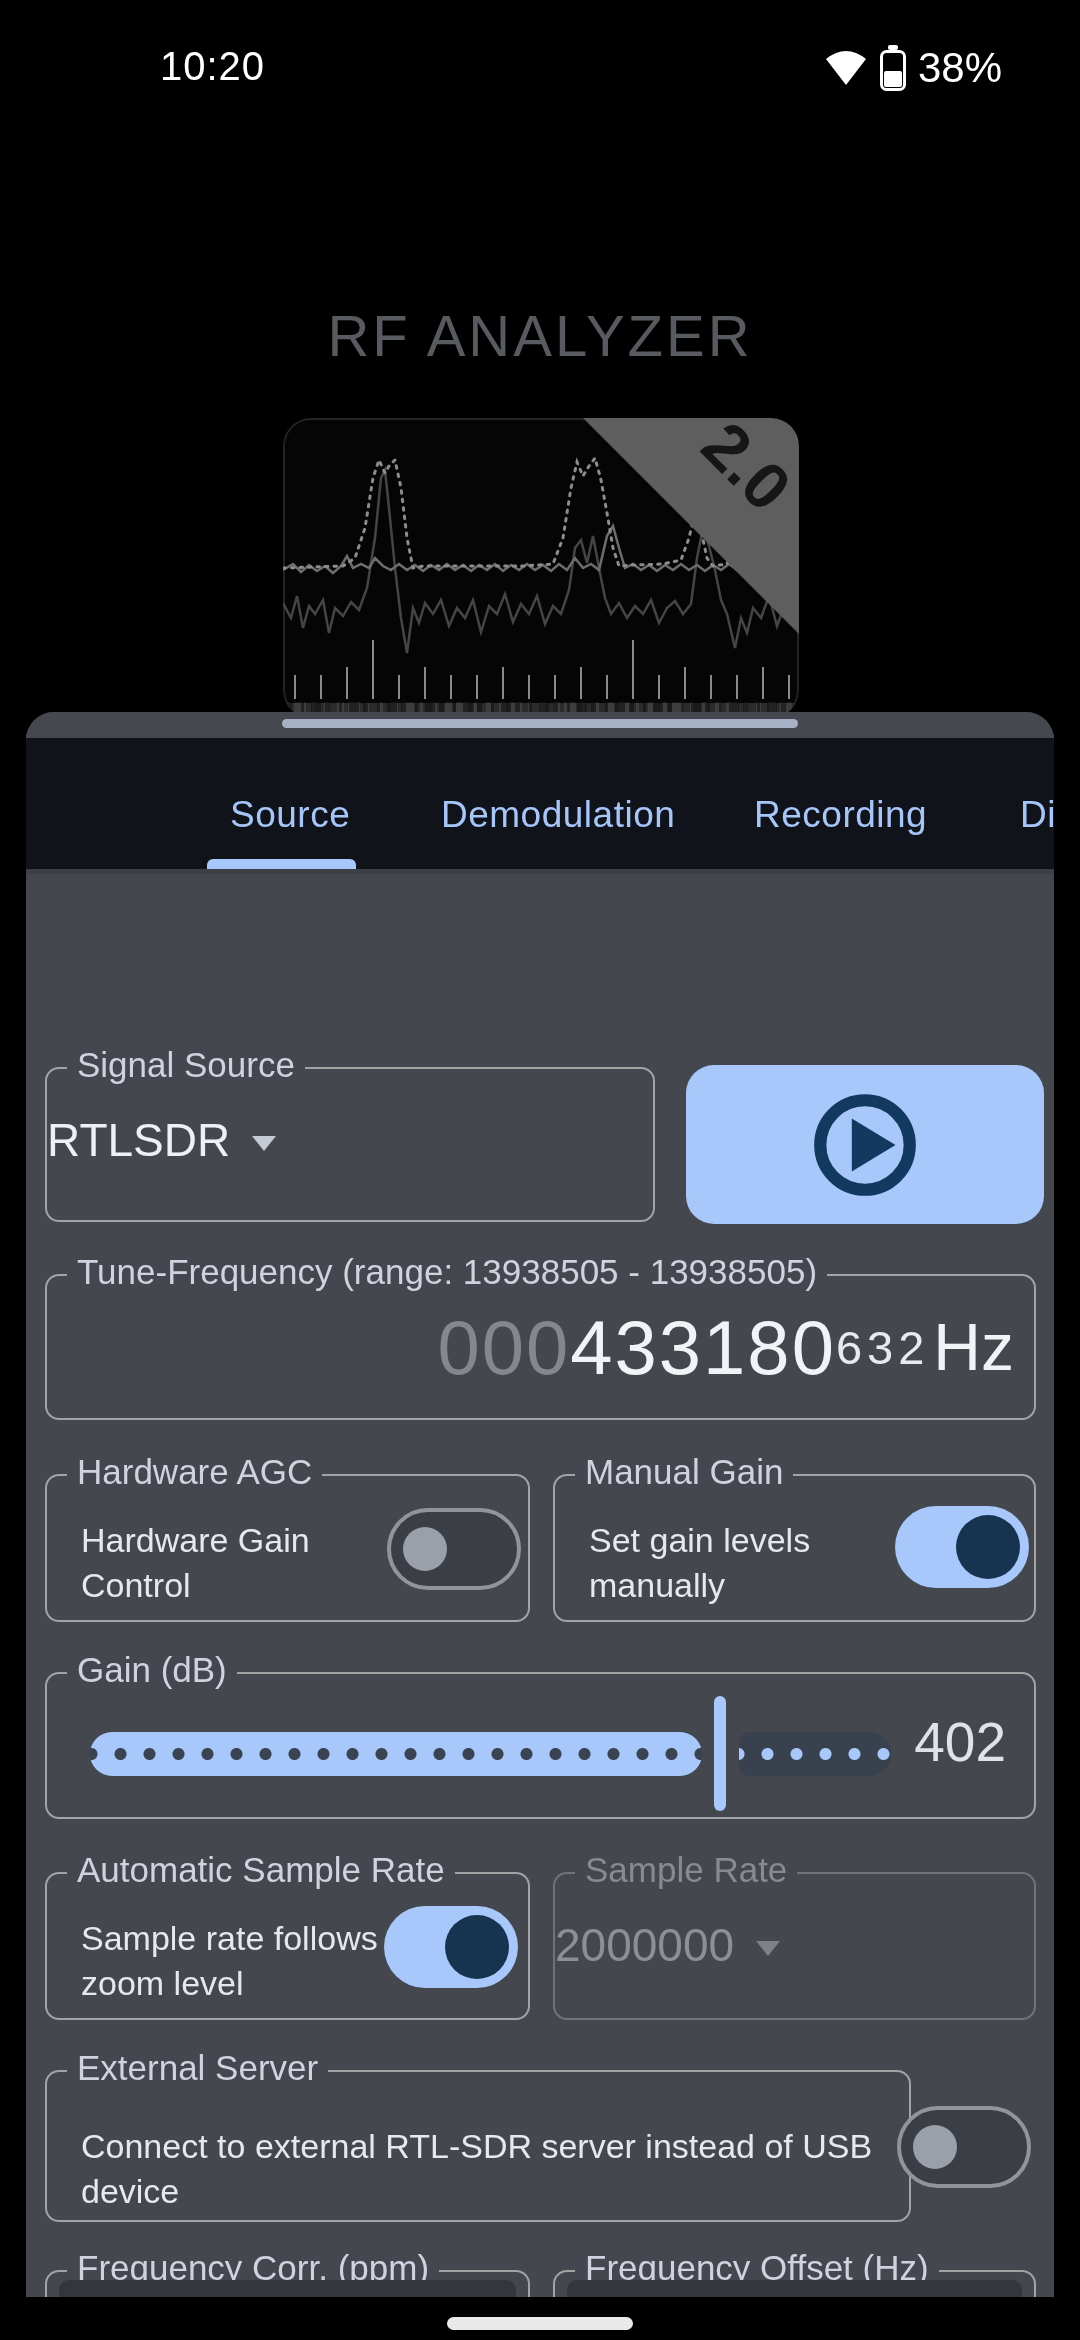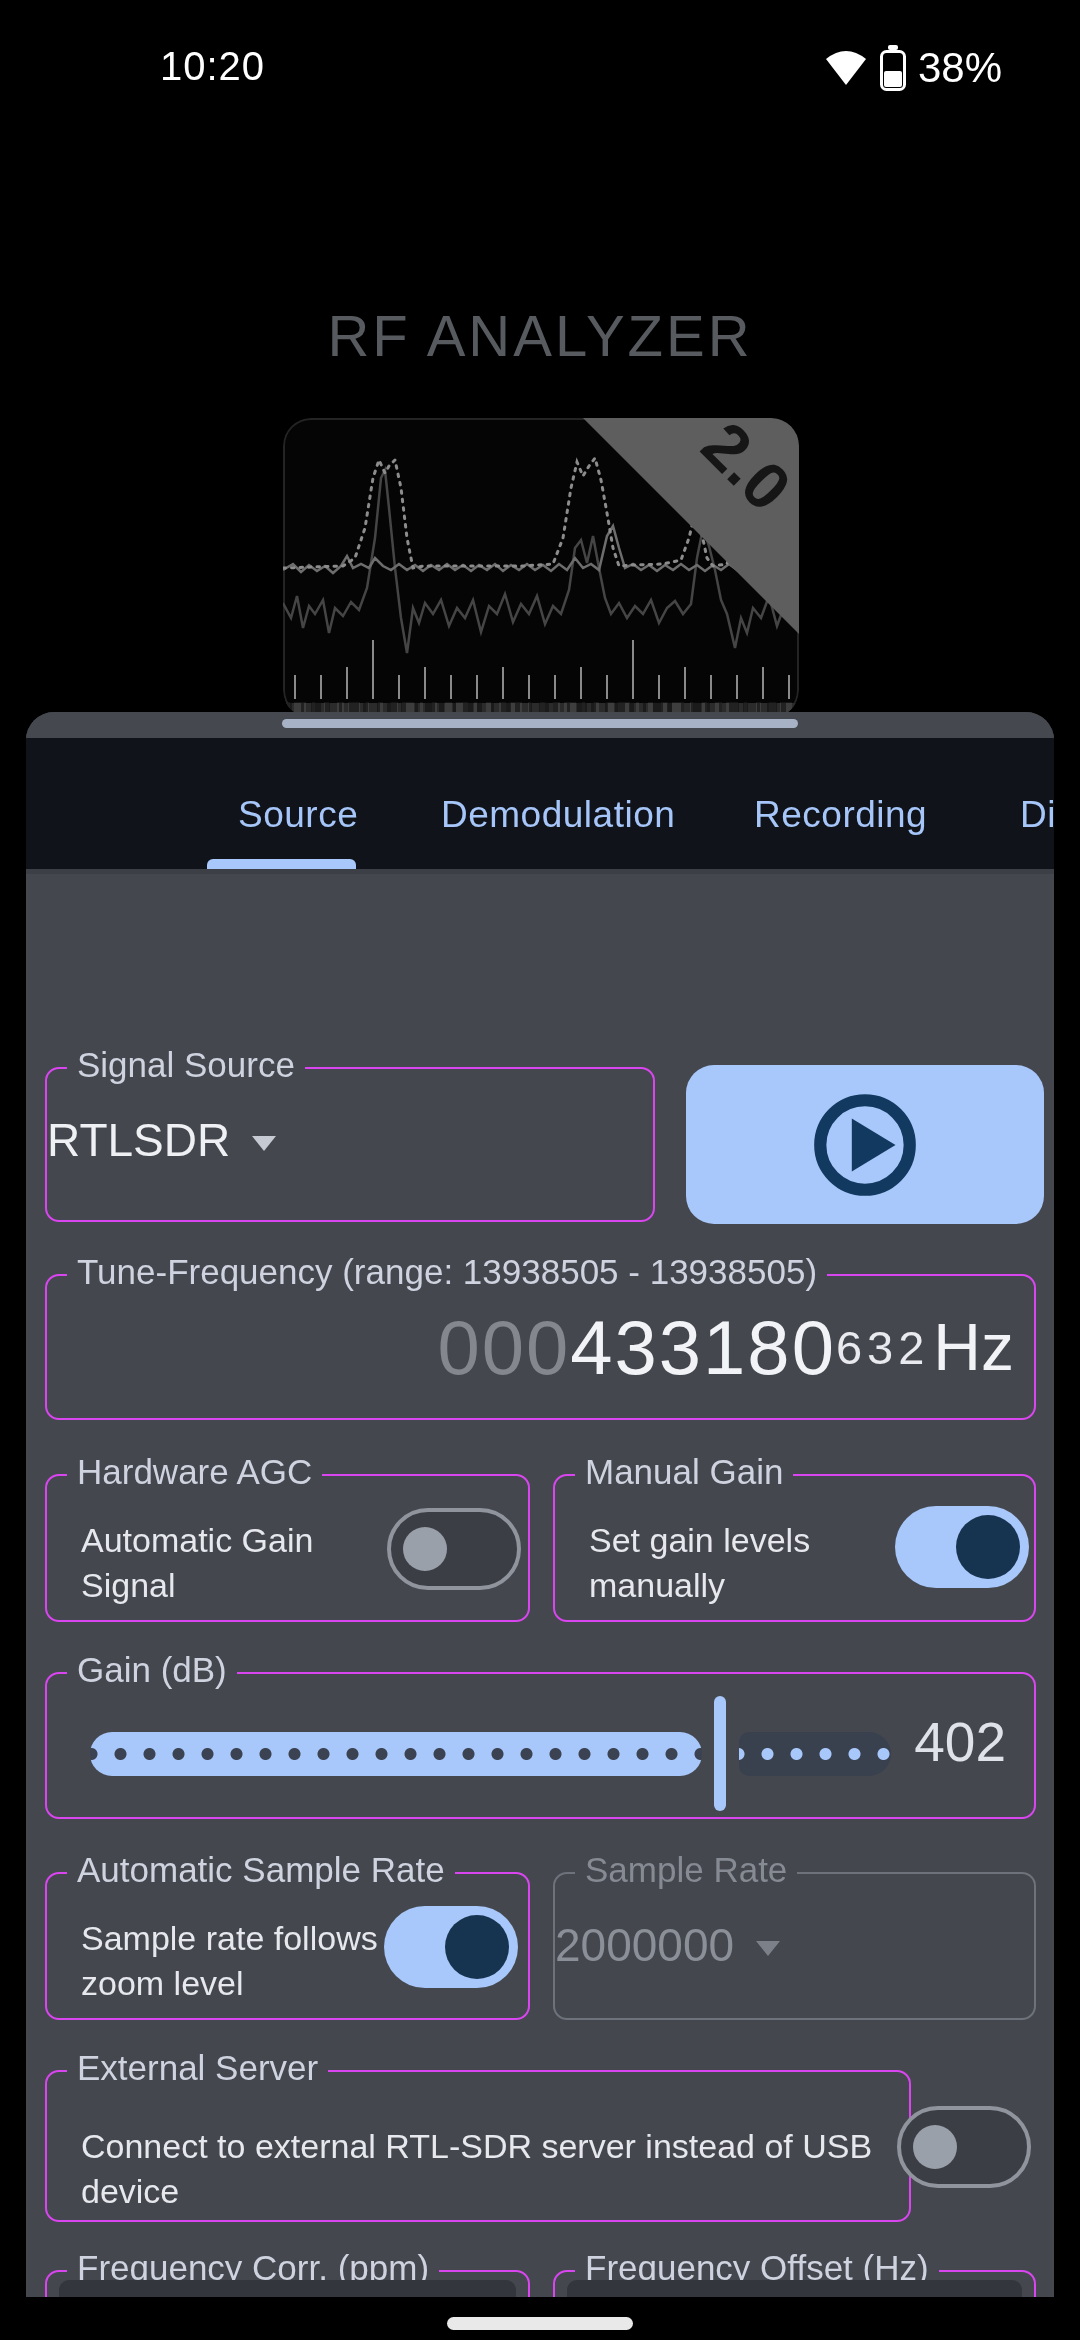--- a/index.html
+++ b/index.html
@@ -25,21 +25,21 @@
   .drag-handle{position:absolute;top:7px;left:50%;transform:translateX(-50%);
                width:516px;height:9px;border-radius:5px;background:#a7b2c6;}
   .tabbar{position:absolute;top:26px;left:0;width:100%;height:136px;background:#10131a;
           border-bottom:5px solid #3c3f46;}
   .tab{position:absolute;top:56px;font-size:37px;font-weight:500;color:#a6c6f9;letter-spacing:.5px;white-space:nowrap;}
   .tab-indicator{position:absolute;left:181px;bottom:0;width:149px;height:10px;border-radius:6px 6px 0 0;background:#a8c7fa;}
 
   .content{position:absolute;top:162px;left:0;width:100%;height:1423px;background:#44474e;}
 
   
-  .gbox{position:absolute;border:2px solid #d946ef;border-radius:14px;}
+  .gbox{position:absolute;border:2px solid #a3a3a3;border-radius:14px;}
   .gbox .legend{position:absolute;top:-24px;left:20px;background:#44474e;padding:0 10px;
                 font-size:35px;color:#ced3df;white-space:nowrap;}
   .gbox.disabled{border-color:#6e727a;padding-left:48px;}
   .gbox.disabled .legend{color:#868a92;}
 
   .desc{position:absolute;left:34px;font-size:34px;line-height:45px;color:#e6e8ed;}
 
   
   .dd-value{position:absolute;left:0;width:100%;text-align:left;font-size:46px;color:#eef0f4;white-space:nowrap;}
   .caret{display:inline-block;width:0;height:0;border-left:12px solid transparent;border-right:12px solid transparent;
@@ -156,21 +156,21 @@
       <path d="M300 0 L488 0 Q516 0 516 28 L516 216 Z" fill="#5e5e5e"></path>
       <text x="415" y="32" transform="rotate(45 415 32)" font-size="66" font-weight="bold" fill="#161616" font-family="Liberation Sans, sans-serif">2.0</text>
     </g>
   </svg>
 
   <div class="sheet">
     <div class="sheet-grip"></div>
     <div class="drag-handle"></div>
 
     <div class="tabbar">
-      <span class="tab" style="left:212px">Source</span>
+      <span class="tab" style="left:204px">Source</span>
       <span class="tab" style="left:415px">Demodulation</span>
       <span class="tab" style="left:728px">Recording</span>
       <span class="tab" style="left:994px">Di</span>
       <div class="tab-indicator"></div>
     </div>
 
     <div class="content">
 
       <div class="gbox" style="left:19px;top:193px;width:610px;height:155px;">
         <span class="legend">Signal Source</span>
@@ -192,21 +192,21 @@
           <span class="fd-dim">000</span>
           <span class="fd-big">433</span>
           <span class="fd-big">180</span>
           <span class="fd-small">632</span>
           <span class="fd-unit">Hz</span>
         </div>
       </div>
 
       <div class="gbox" style="left:19px;top:600px;width:485px;height:148px;">
         <span class="legend">Hardware AGC</span>
-        <div class="desc" style="top:42px;width:310px;">Automatic Gain Signal</div>
+        <div class="desc" style="top:42px;width:310px;">Hardware Gain Control</div>
         <div class="switch off" style="left:340px;top:32px;">
           <div class="thumb"></div>
         </div>
       </div>
 
       <div class="gbox" style="left:527px;top:600px;width:483px;height:148px;">
         <span class="legend">Manual Gain</span>
         <div class="desc" style="top:42px;width:300px;">Set gain levels manually</div>
         <div class="switch on" style="left:340px;top:30px;">
           <div class="thumb"></div>

